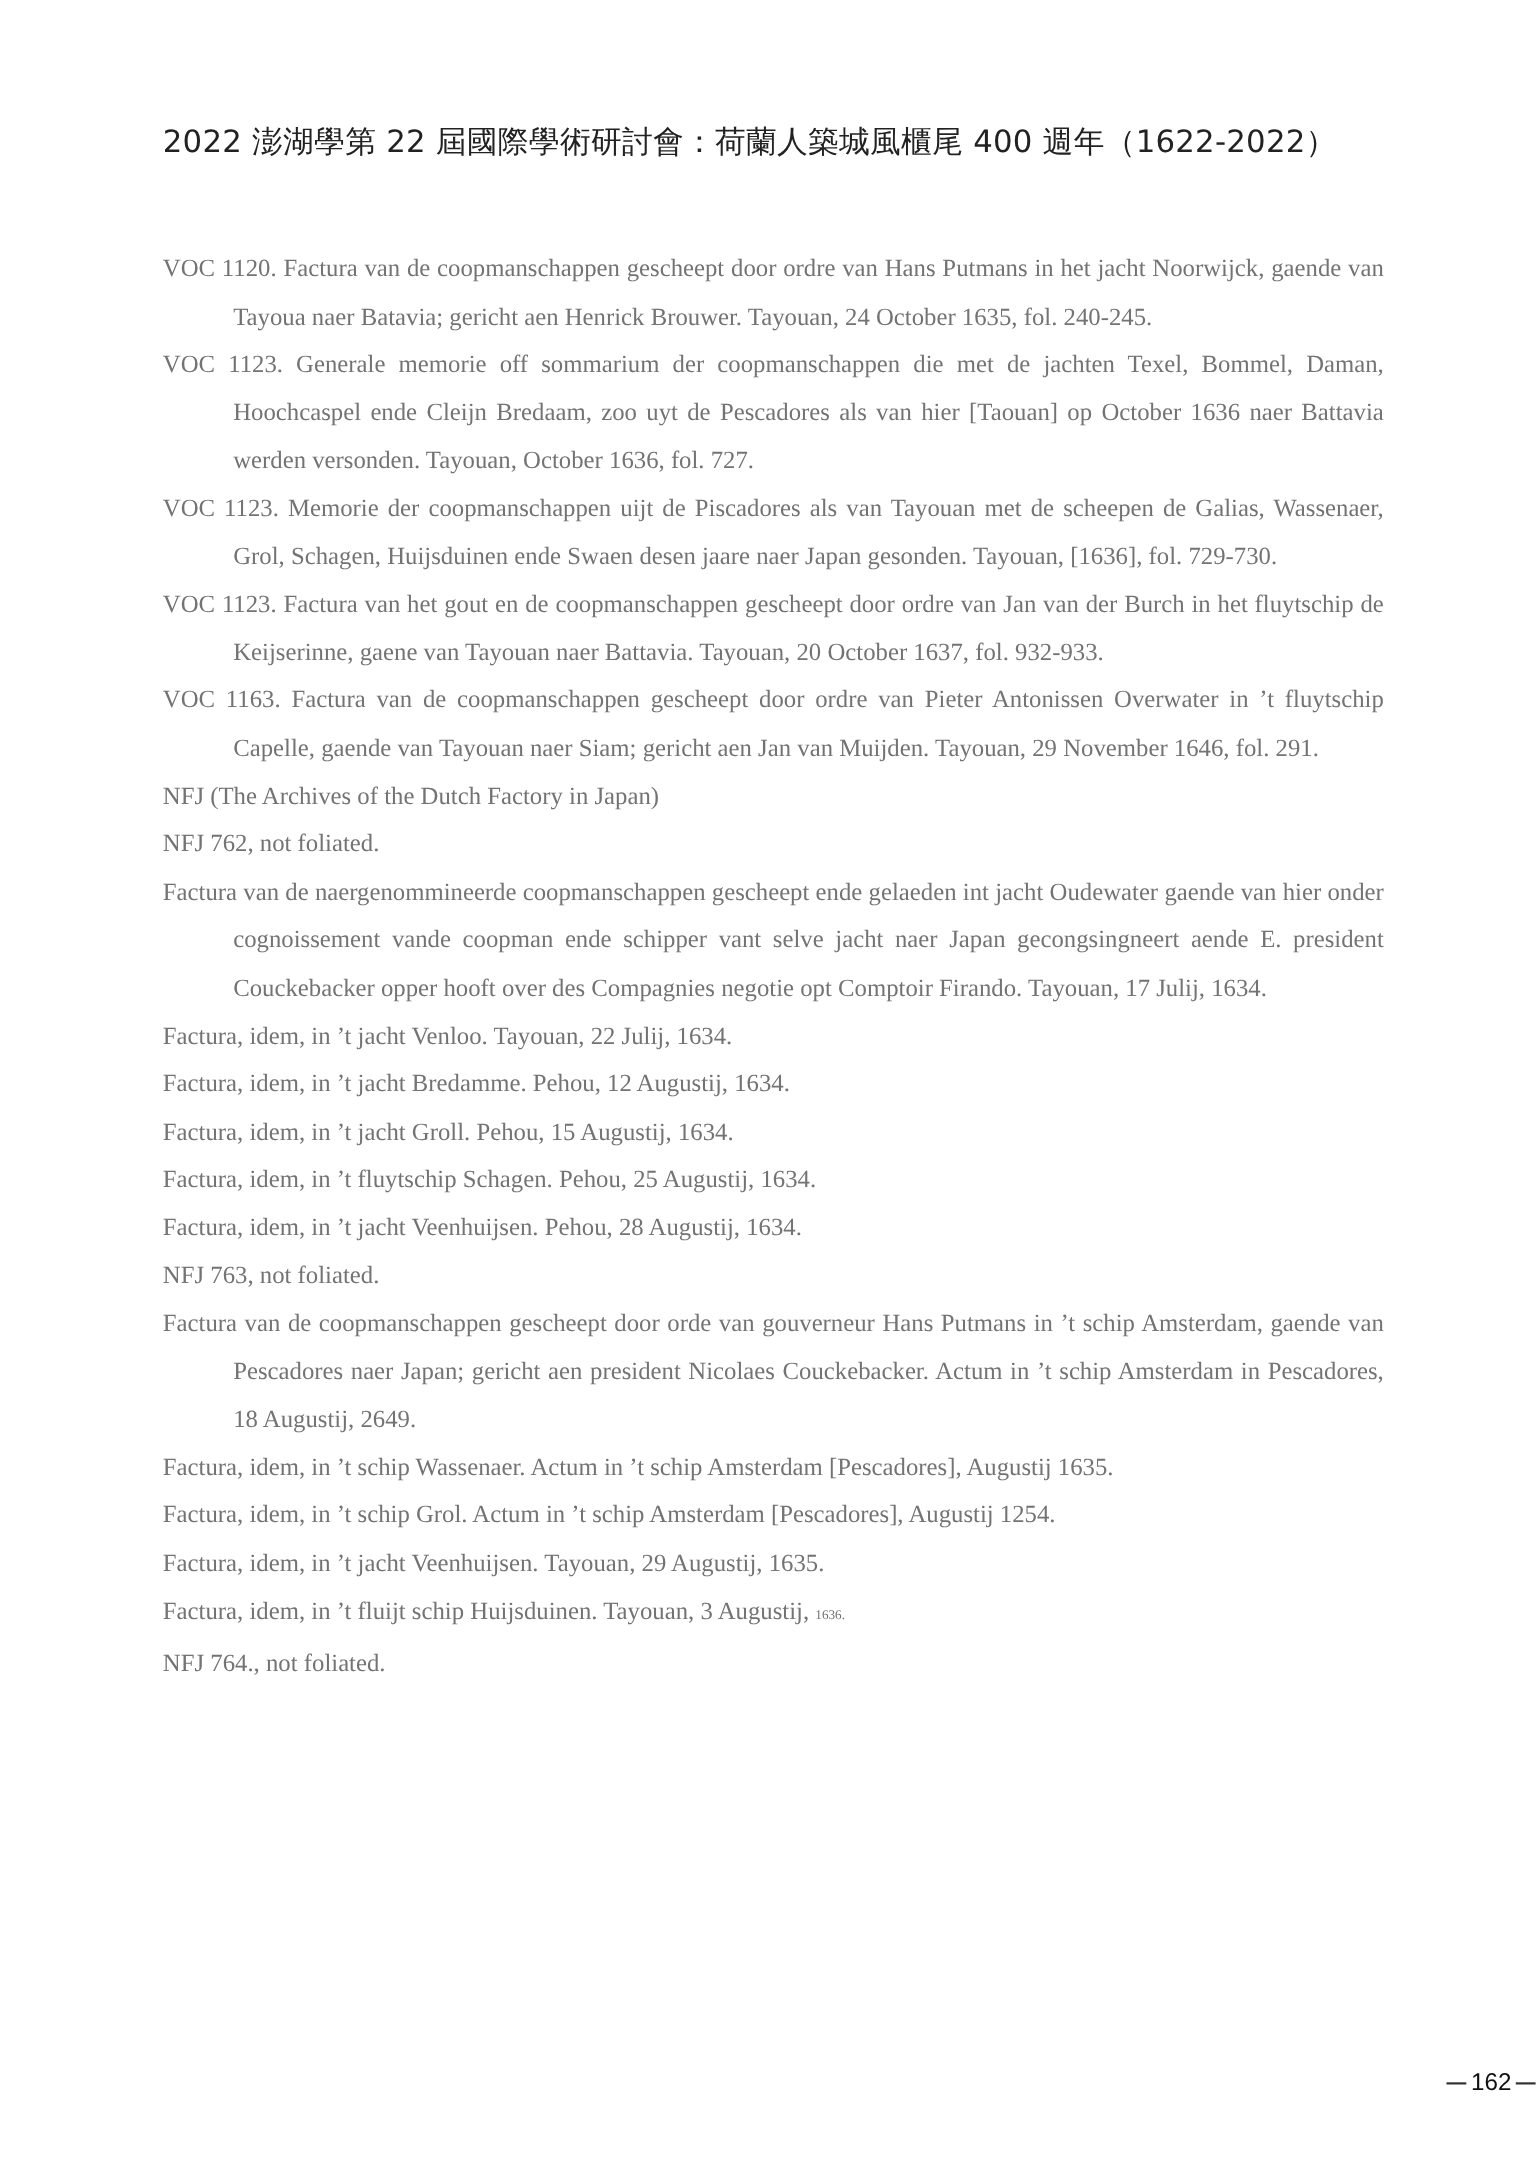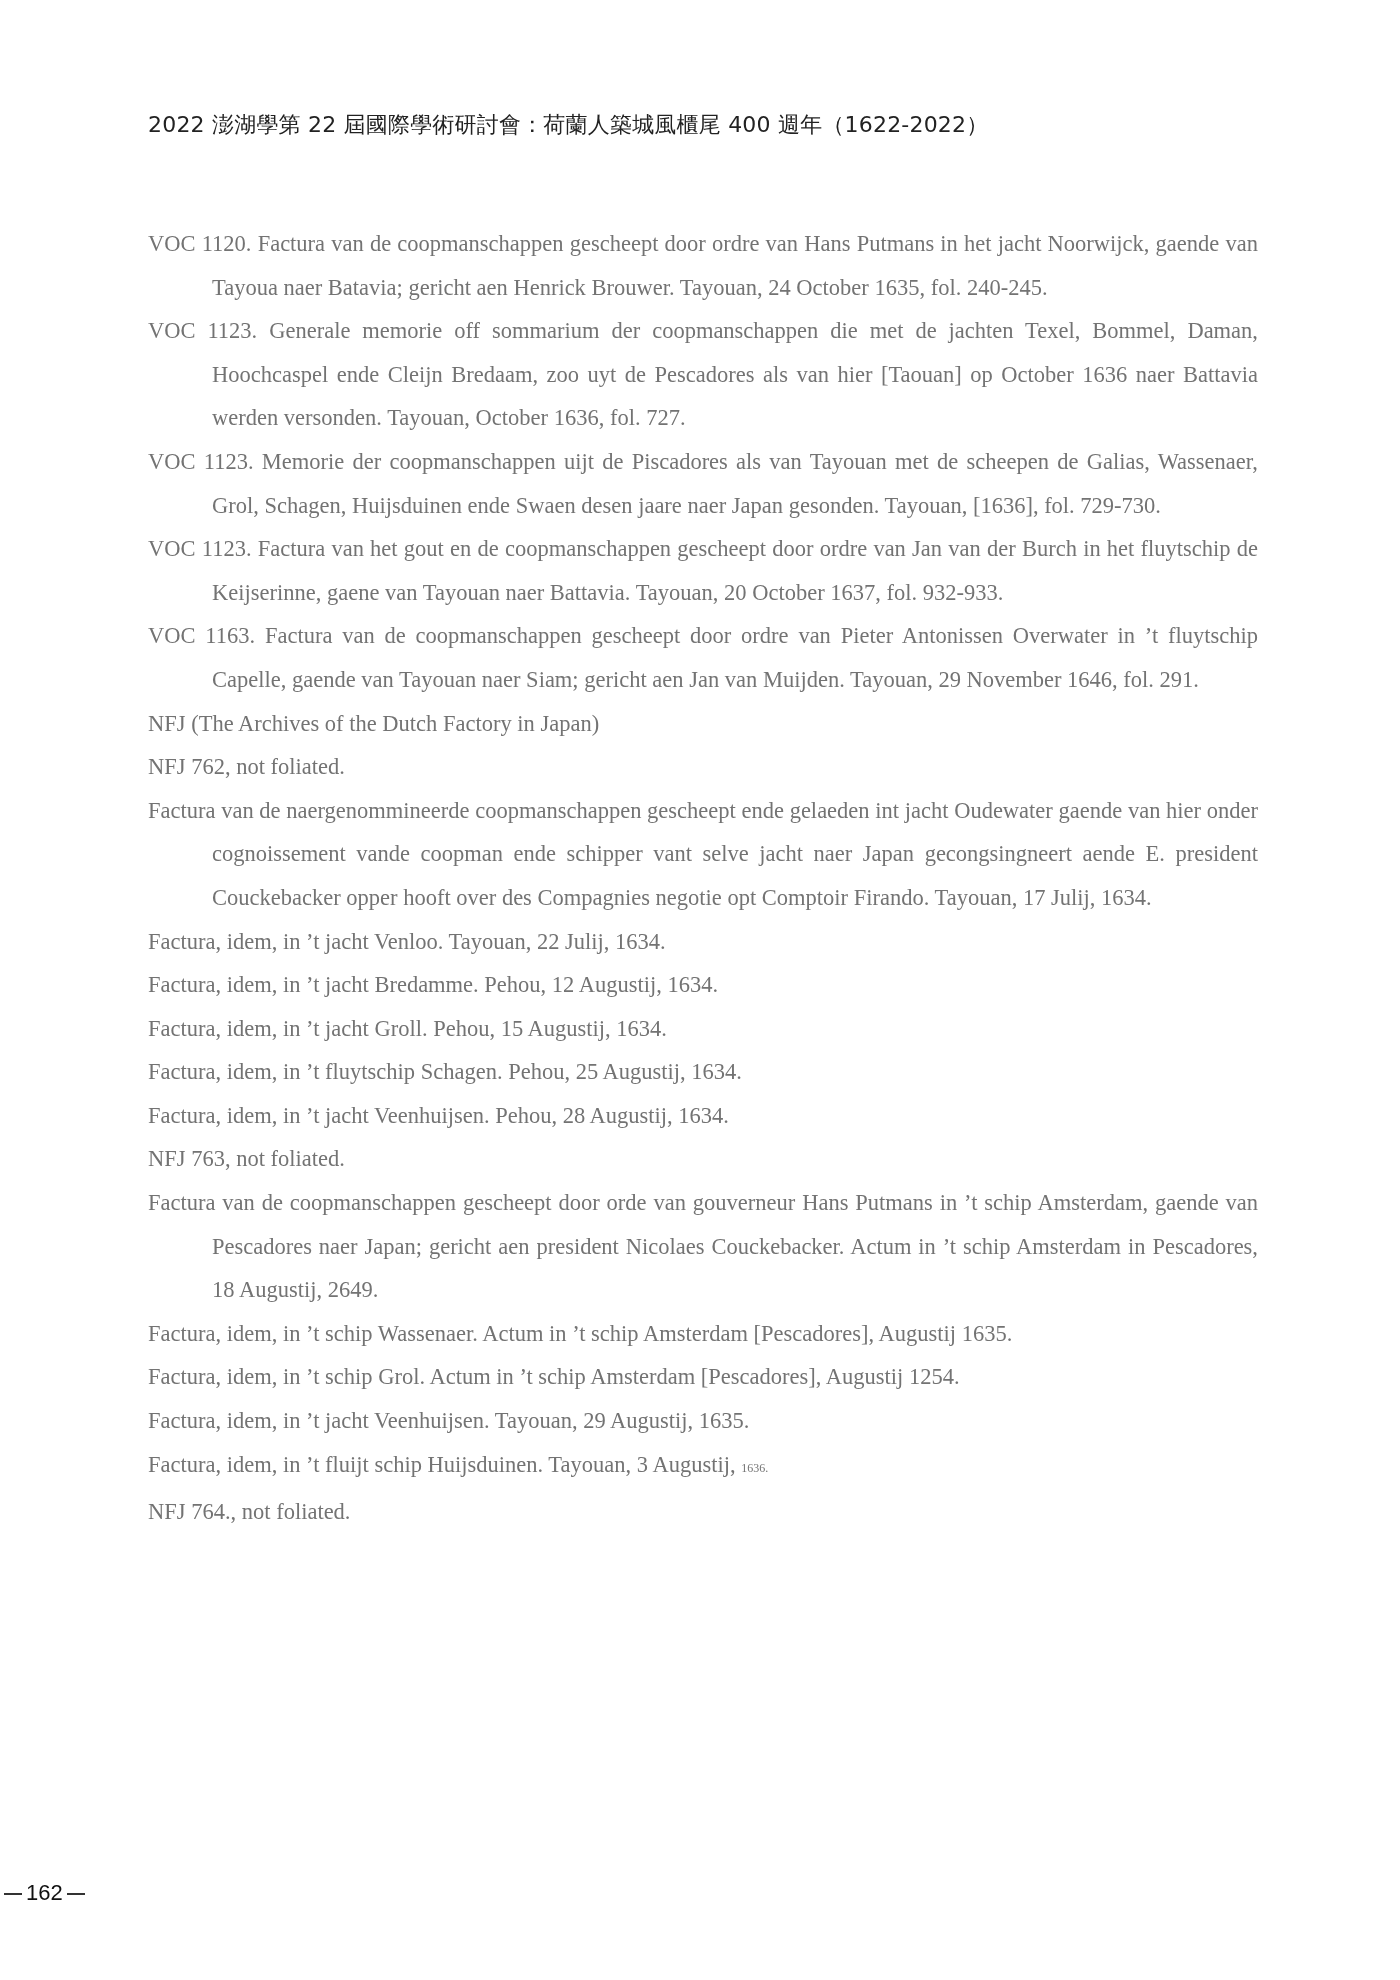--- a/index.html
+++ b/index.html
@@ -13,21 +13,21 @@
       position: relative;
       overflow: hidden;
       color: #1a1a1a;
     }
     .running-header {
       position: absolute;
       top: 110px;
       left: 148px;
       width: 1110px;
       font-family: "DejaVu Sans", "Liberation Sans", sans-serif;
-      font-size: 22px;
+      font-size: 28px;
       letter-spacing: 0.2px;
       color: #222;
       white-space: nowrap;
     }
     .body-text {
       position: absolute;
       top: 222px;
       left: 148px;
       width: 1110px;
       font-family: "Liberation Serif", "DejaVu Serif", serif;
@@ -47,21 +47,21 @@
       text-indent: 0;
     }
     .small-num {
       font-size: 12px;
     }
     .page-number {
       position: absolute;
       top: 1880px;
       left: 0;
       width: 1400px;
-      text-align: left;
+      text-align: right;
       font-family: "Liberation Sans", "DejaVu Sans", sans-serif;
       font-size: 22px;
       color: #111;
     }
     .page-number .dash {
       display: inline-block;
       width: 18px;
       height: 2px;
       background: #333;
       vertical-align: middle;

